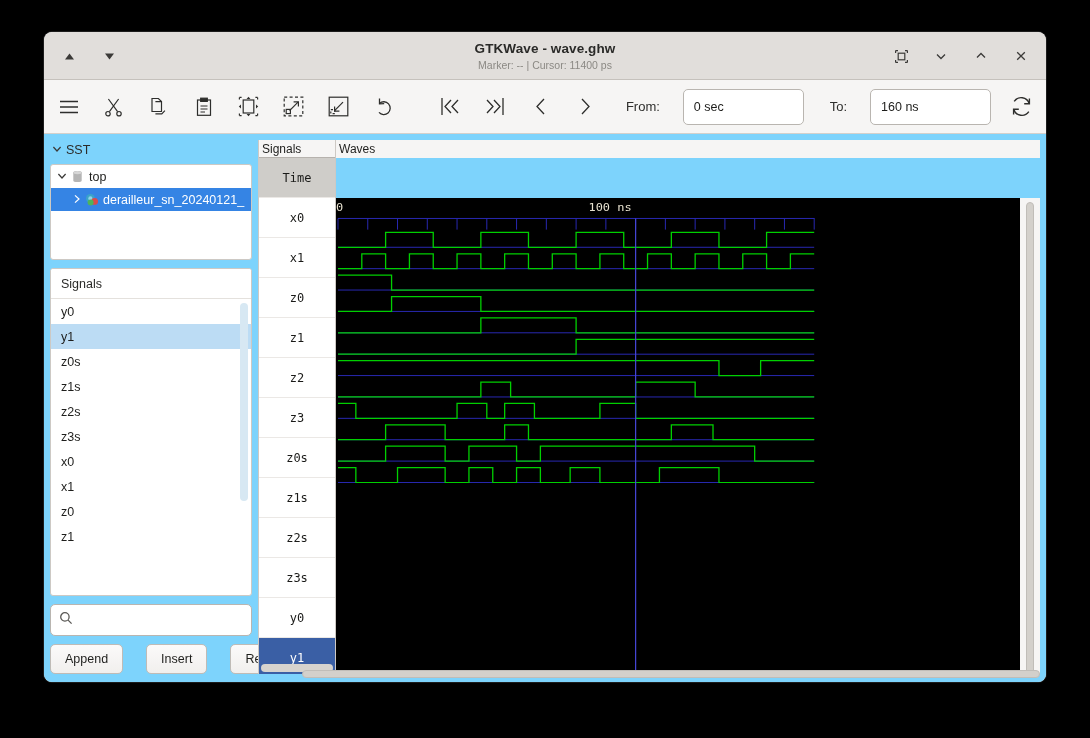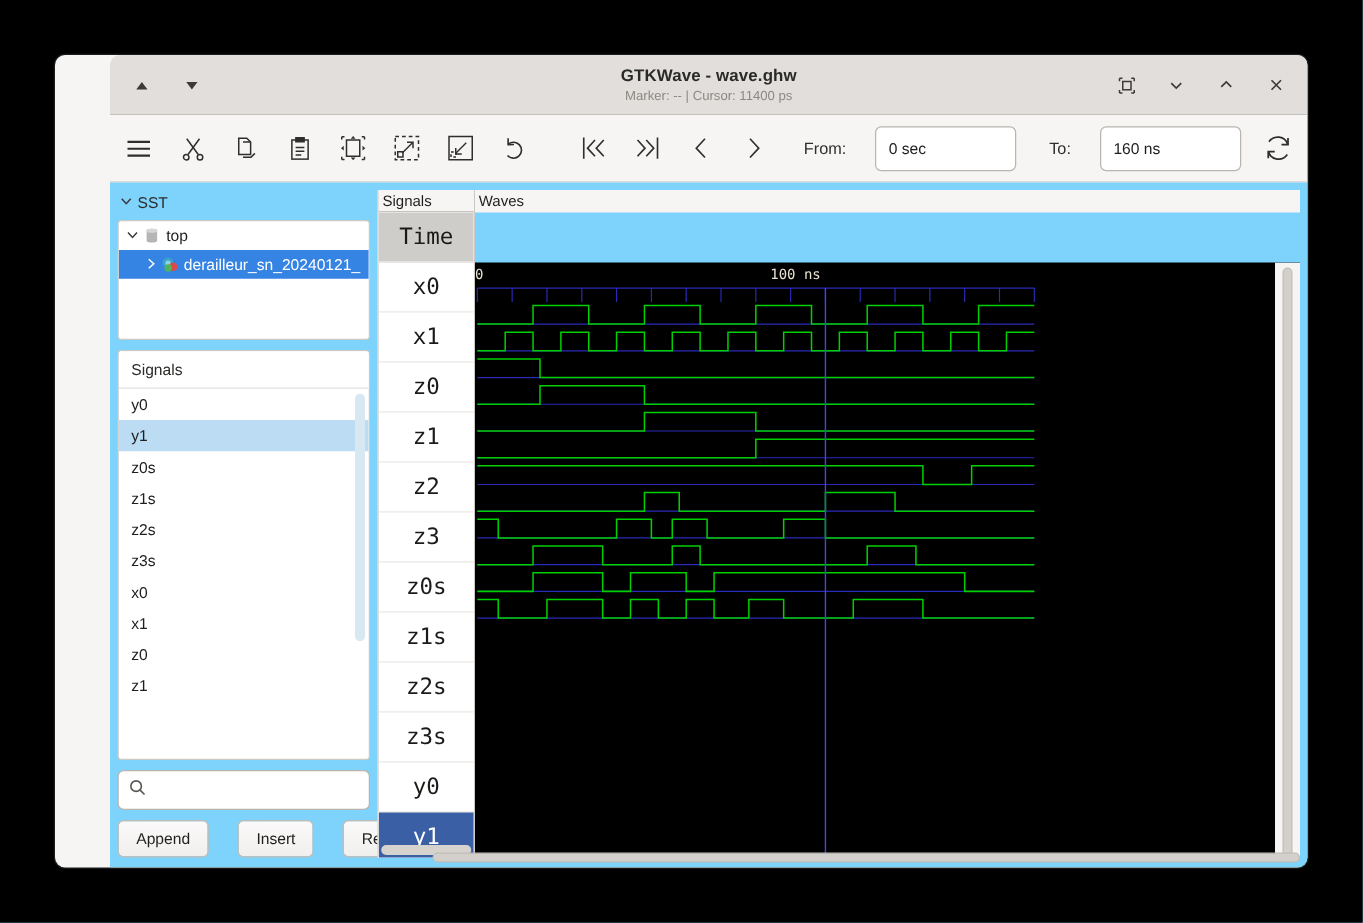--- a/index.html
+++ b/index.html
@@ -5,27 +5,26 @@
   * { box-sizing: border-box; }
   html, body {
     margin: 0; padding: 0;
     width: 1090px; height: 738px;
     background: #000000;
     font-family: "Liberation Sans", sans-serif;
     overflow: hidden;
   }
   #window {
     position: absolute;
-    left: 44px; top: 44px;
+    left: 44px; top: 32px;
     width: 1002px; height: 650px;
     background: #f6f5f4;
     border-radius: 8px;
     overflow: hidden;
     box-shadow: 0 0 0 1px #1c1c1c;
-    padding-left: 44px;
   }
 
   
   #titlebar {
     position: relative;
     height: 48px;
     background: #e1dedb;
     border-bottom: 1px solid #c5c1bc;
     border-radius: 8px 8px 0 0;
   }
@@ -173,21 +172,21 @@
     height: 18px; font-size: 12px; color: #1e1e1c;
     padding-left: 3px; display: flex; align-items: center;
     background: #f6f5f4;
     border-bottom: 1px solid #b6b2ad;
   }
   #names-body { flex: 1; background: #ffffff; overflow: hidden; }
   .name-row {
     height: 40px;
     display: flex; align-items: center; justify-content: center;
     font-family: "DejaVu Sans Mono", monospace;
-    font-size: 18px; color: #1a1a18;
+    font-size: 12px; color: #1a1a18;
     border-bottom: 1px solid #ebe8e5;
   }
   .name-row.header { background: #cfcdc9; font-weight: normal; }
   .name-row.selected { background: #3a5fa5; color: #ffffff; }
   #names-hscroll {
     position: absolute; left: 2px; right: 2px; bottom: 2px;
     height: 8px; background: #d6d3ce; border-radius: 4px;
   }
 
   

